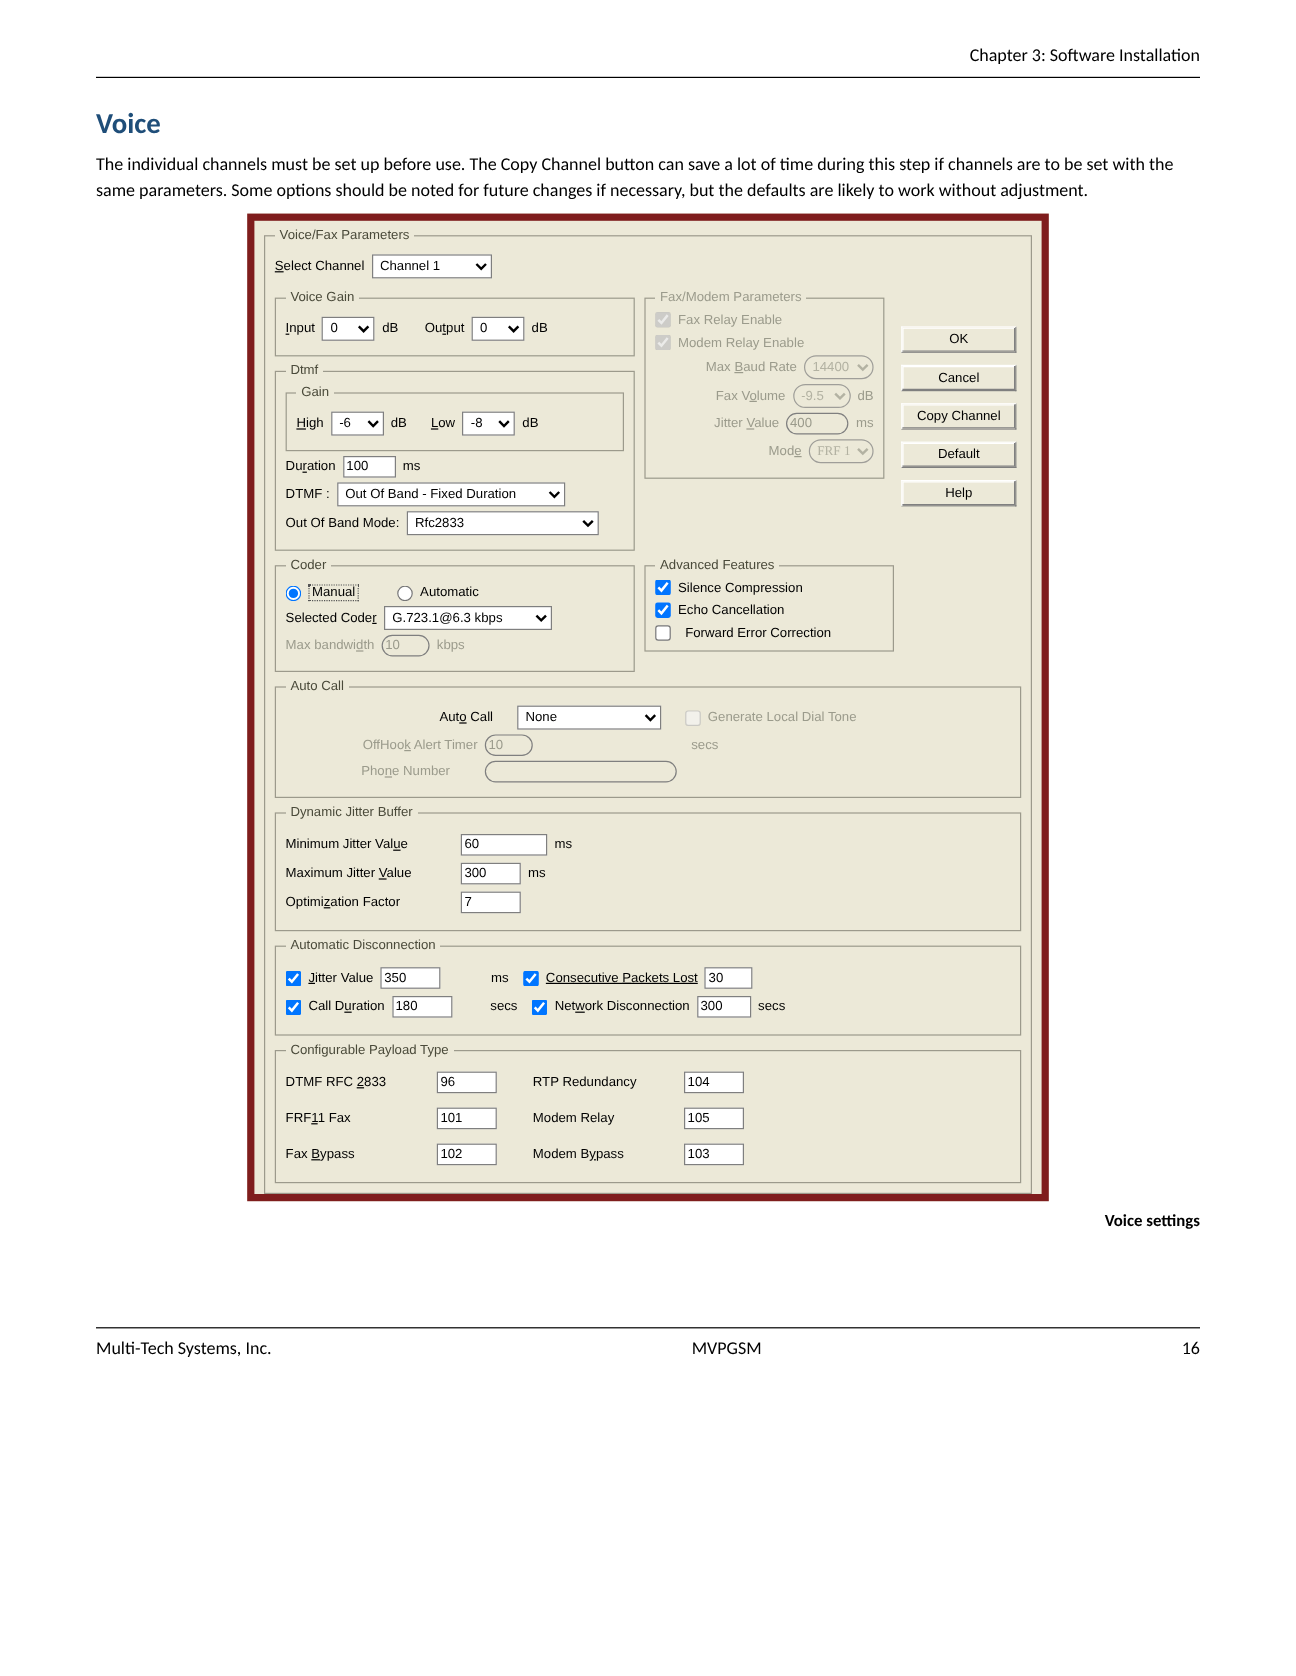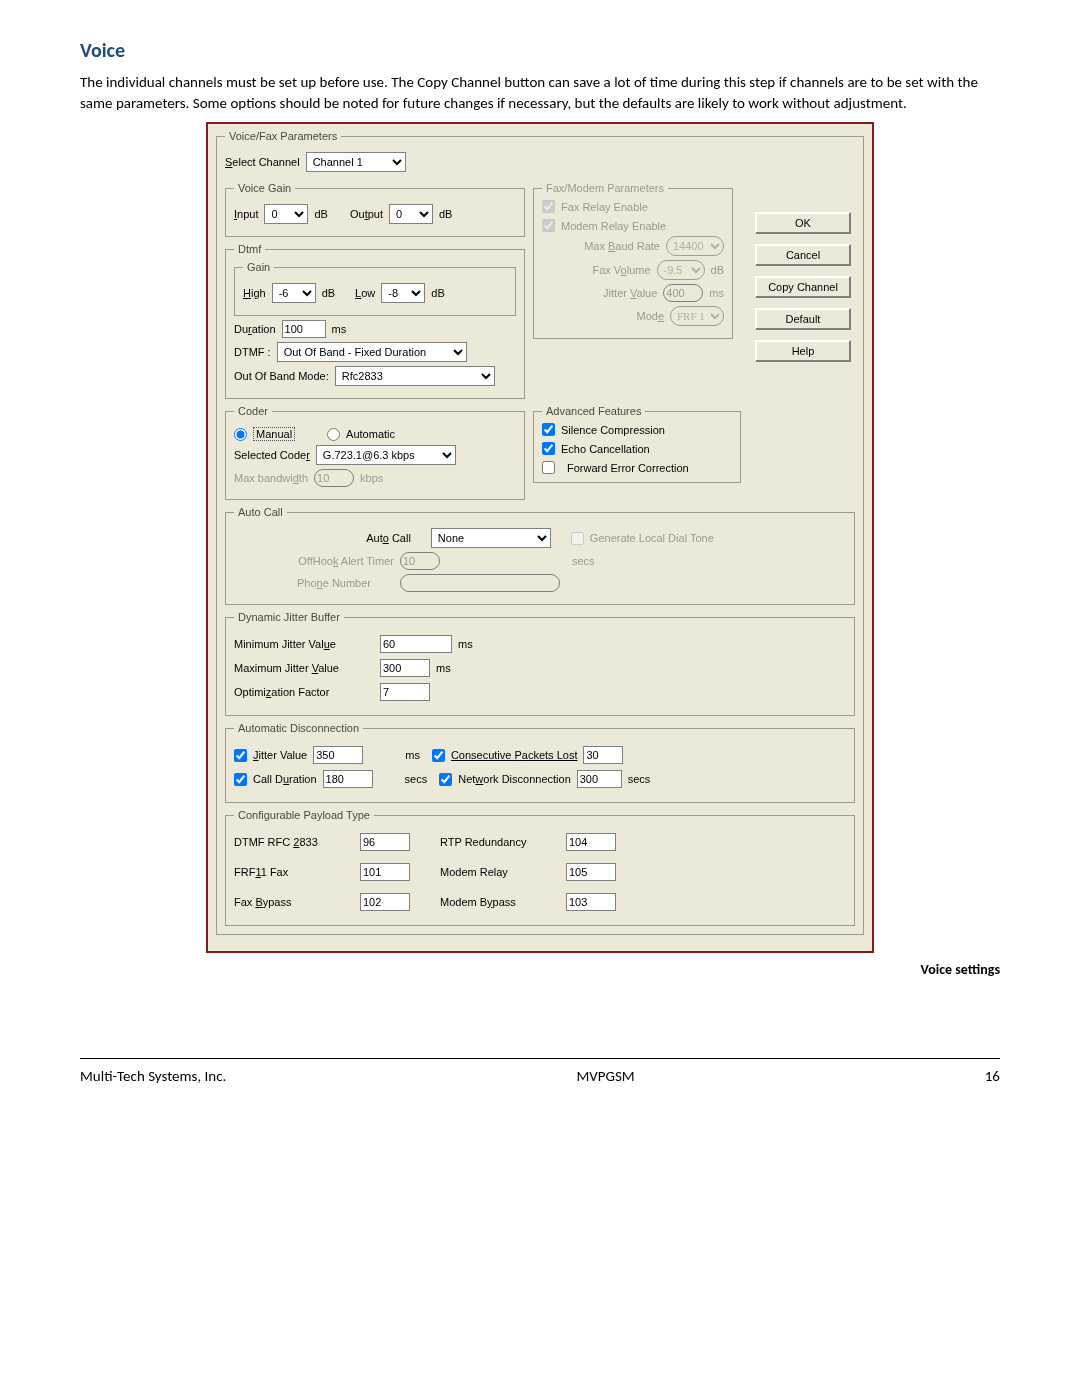--- a/index.html
+++ b/index.html
@@ -17,21 +17,21 @@
   }
   .chapter {
     text-align: right;
     font-size: 15px;
     padding-bottom: 8px;
     border-bottom: 1px solid #000;
     margin-bottom: 24px;
   }
   h2.voice-heading {
     color: #1f4e79;
-    font-size: 20px;
+    font-size: 24px;
     margin: 0 0 10px 0;
     font-weight: bold;
   }
   p.intro {
     margin: 0 0 8px 0;
     line-height: 1.4;
   }
   .caption {
     text-align: right;
     font-weight: bold;
@@ -49,24 +49,24 @@
 
   
   .dialog-wrap {
     display: flex;
     justify-content: center;
   }
   .dialog {
     font-family: Tahoma, "MS Sans Serif", Arial, sans-serif;
     font-size: 11px;
     background: #ece9d8;
-    border: 2px solid #7f1d1d;
+    border: 6px solid #7f1d1d;
     box-sizing: border-box;
     width: 668px;
-    padding: 6px 8px 16px 8px;
+    padding: 6px 8px 0 8px;
     position: relative;
   }
   fieldset.fs {
     border: 1px solid #9c9a8c;
     margin: 6px 0 0 0;
     padding: 6px 8px 8px 8px;
     position: relative;
   }
   fieldset.fs > legend {
     padding: 0 4px;
@@ -132,20 +132,21 @@
     display:flex; align-items:center; gap:6px; margin:6px 0;
   }
   .jitter-row .lbl { width:140px; }
   .payload-row .lbl { width:120px; }
   .payload-pair { display:flex; gap:30px; }
 </style>
 </head>
 <body>
 
 <div class="page">
+  <div class="chapter">Chapter 3: Software Installation</div>
 
   <h2 class="voice-heading">Voice</h2>
   <p class="intro">The individual channels must be set up before use. The Copy Channel button can save a lot of time during this step if channels are to be set with the same parameters. Some options should be noted for future changes if necessary, but the defaults are likely to work without adjustment.</p>
 
   <div class="dialog-wrap">
     <div class="dialog">
 
       <fieldset class="fs" style="margin-top:0;">
         <legend>Voice/Fax Parameters</legend>
 
@@ -225,21 +226,21 @@
                 <span class="lbl">Max <span class="u">B</span>aud Rate</span>
                 <select class="ctl" style="width:58px;" disabled=""><option>14400</option></select>
               </div>
               <div class="row" style="justify-content:flex-end;">
                 <span class="lbl">Fax V<span class="u">o</span>lume</span>
                 <select class="ctl" style="width:48px;" disabled=""><option>-9.5</option></select>
                 <span>dB</span>
               </div>
               <div class="row" style="justify-content:flex-end;">
                 <span class="lbl">Jitter <span class="u">V</span>alue</span>
-                <input class="ctl" style="width: 40px;" disabled="" value="400">
+                <input class="ctl" style="width: 52px;" disabled="" value="400">
                 <span>ms</span>
               </div>
               <div class="row" style="justify-content:flex-end;">
                 <span class="lbl">Mod<span class="u">e</span></span>
                 <select class="ctl" style="width:54px;font-family:Liberation Serif, serif;" disabled=""><option>FRF 11</option></select>
               </div>
             </fieldset>
           </div>
         </div>
 

